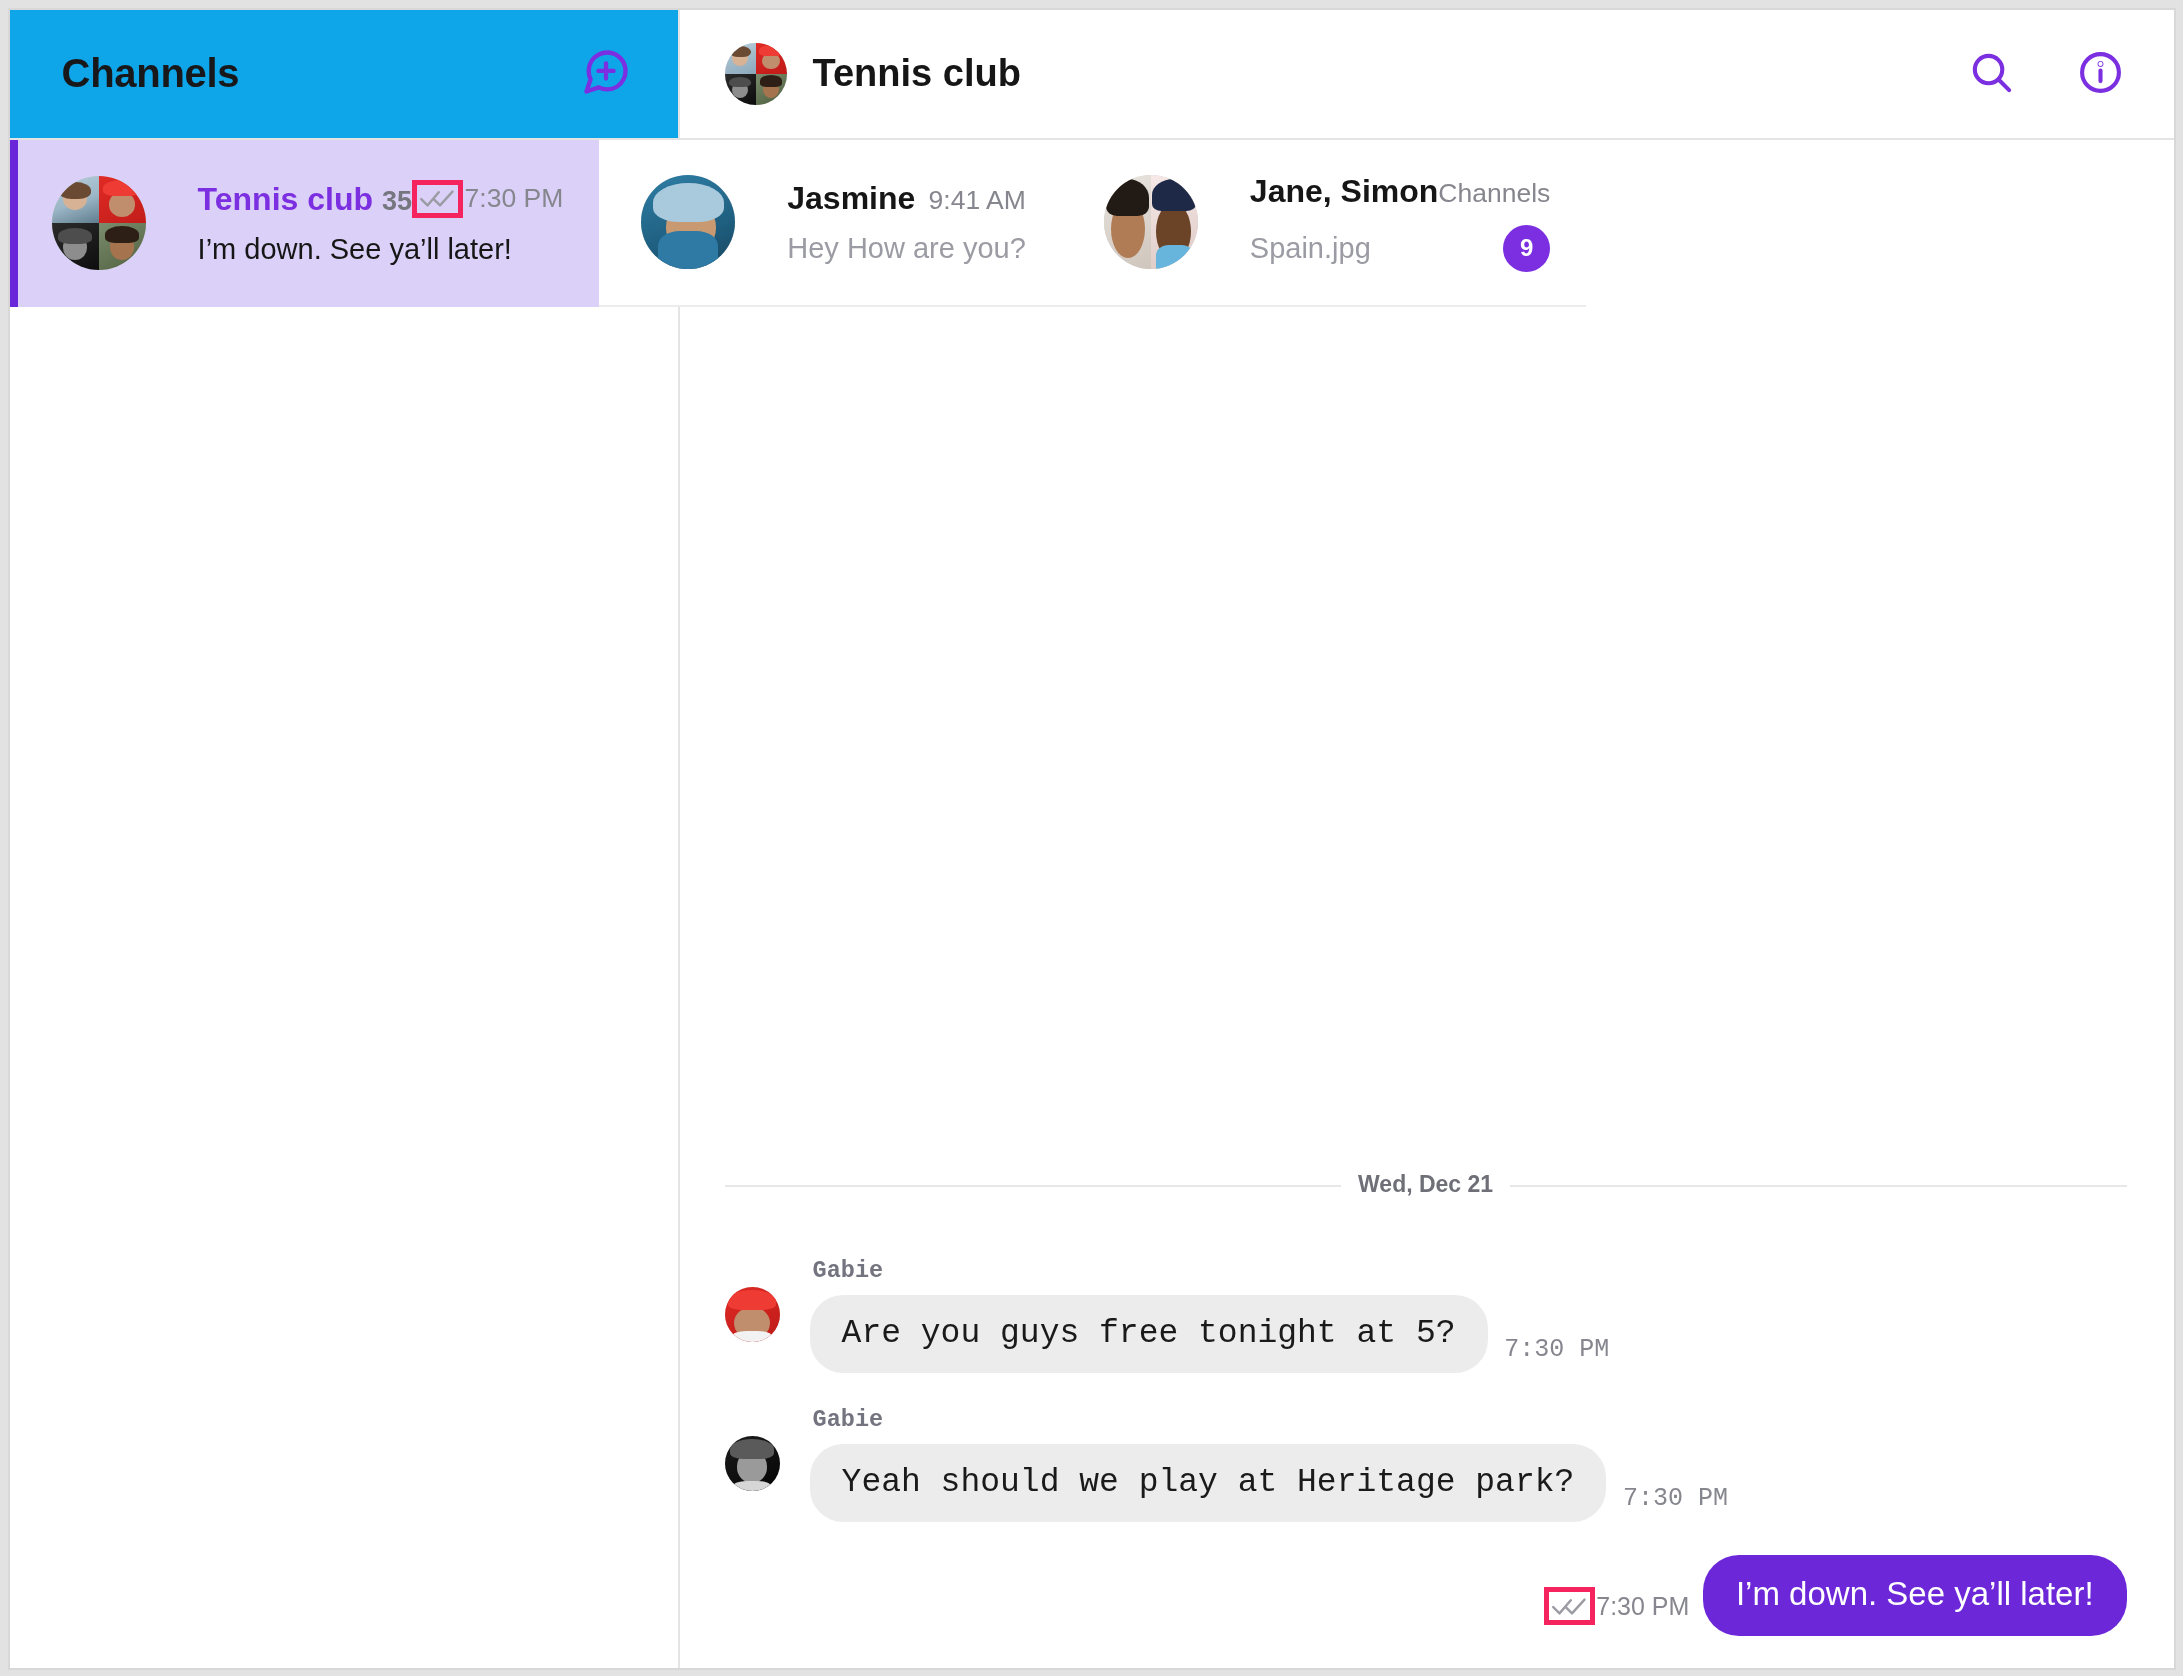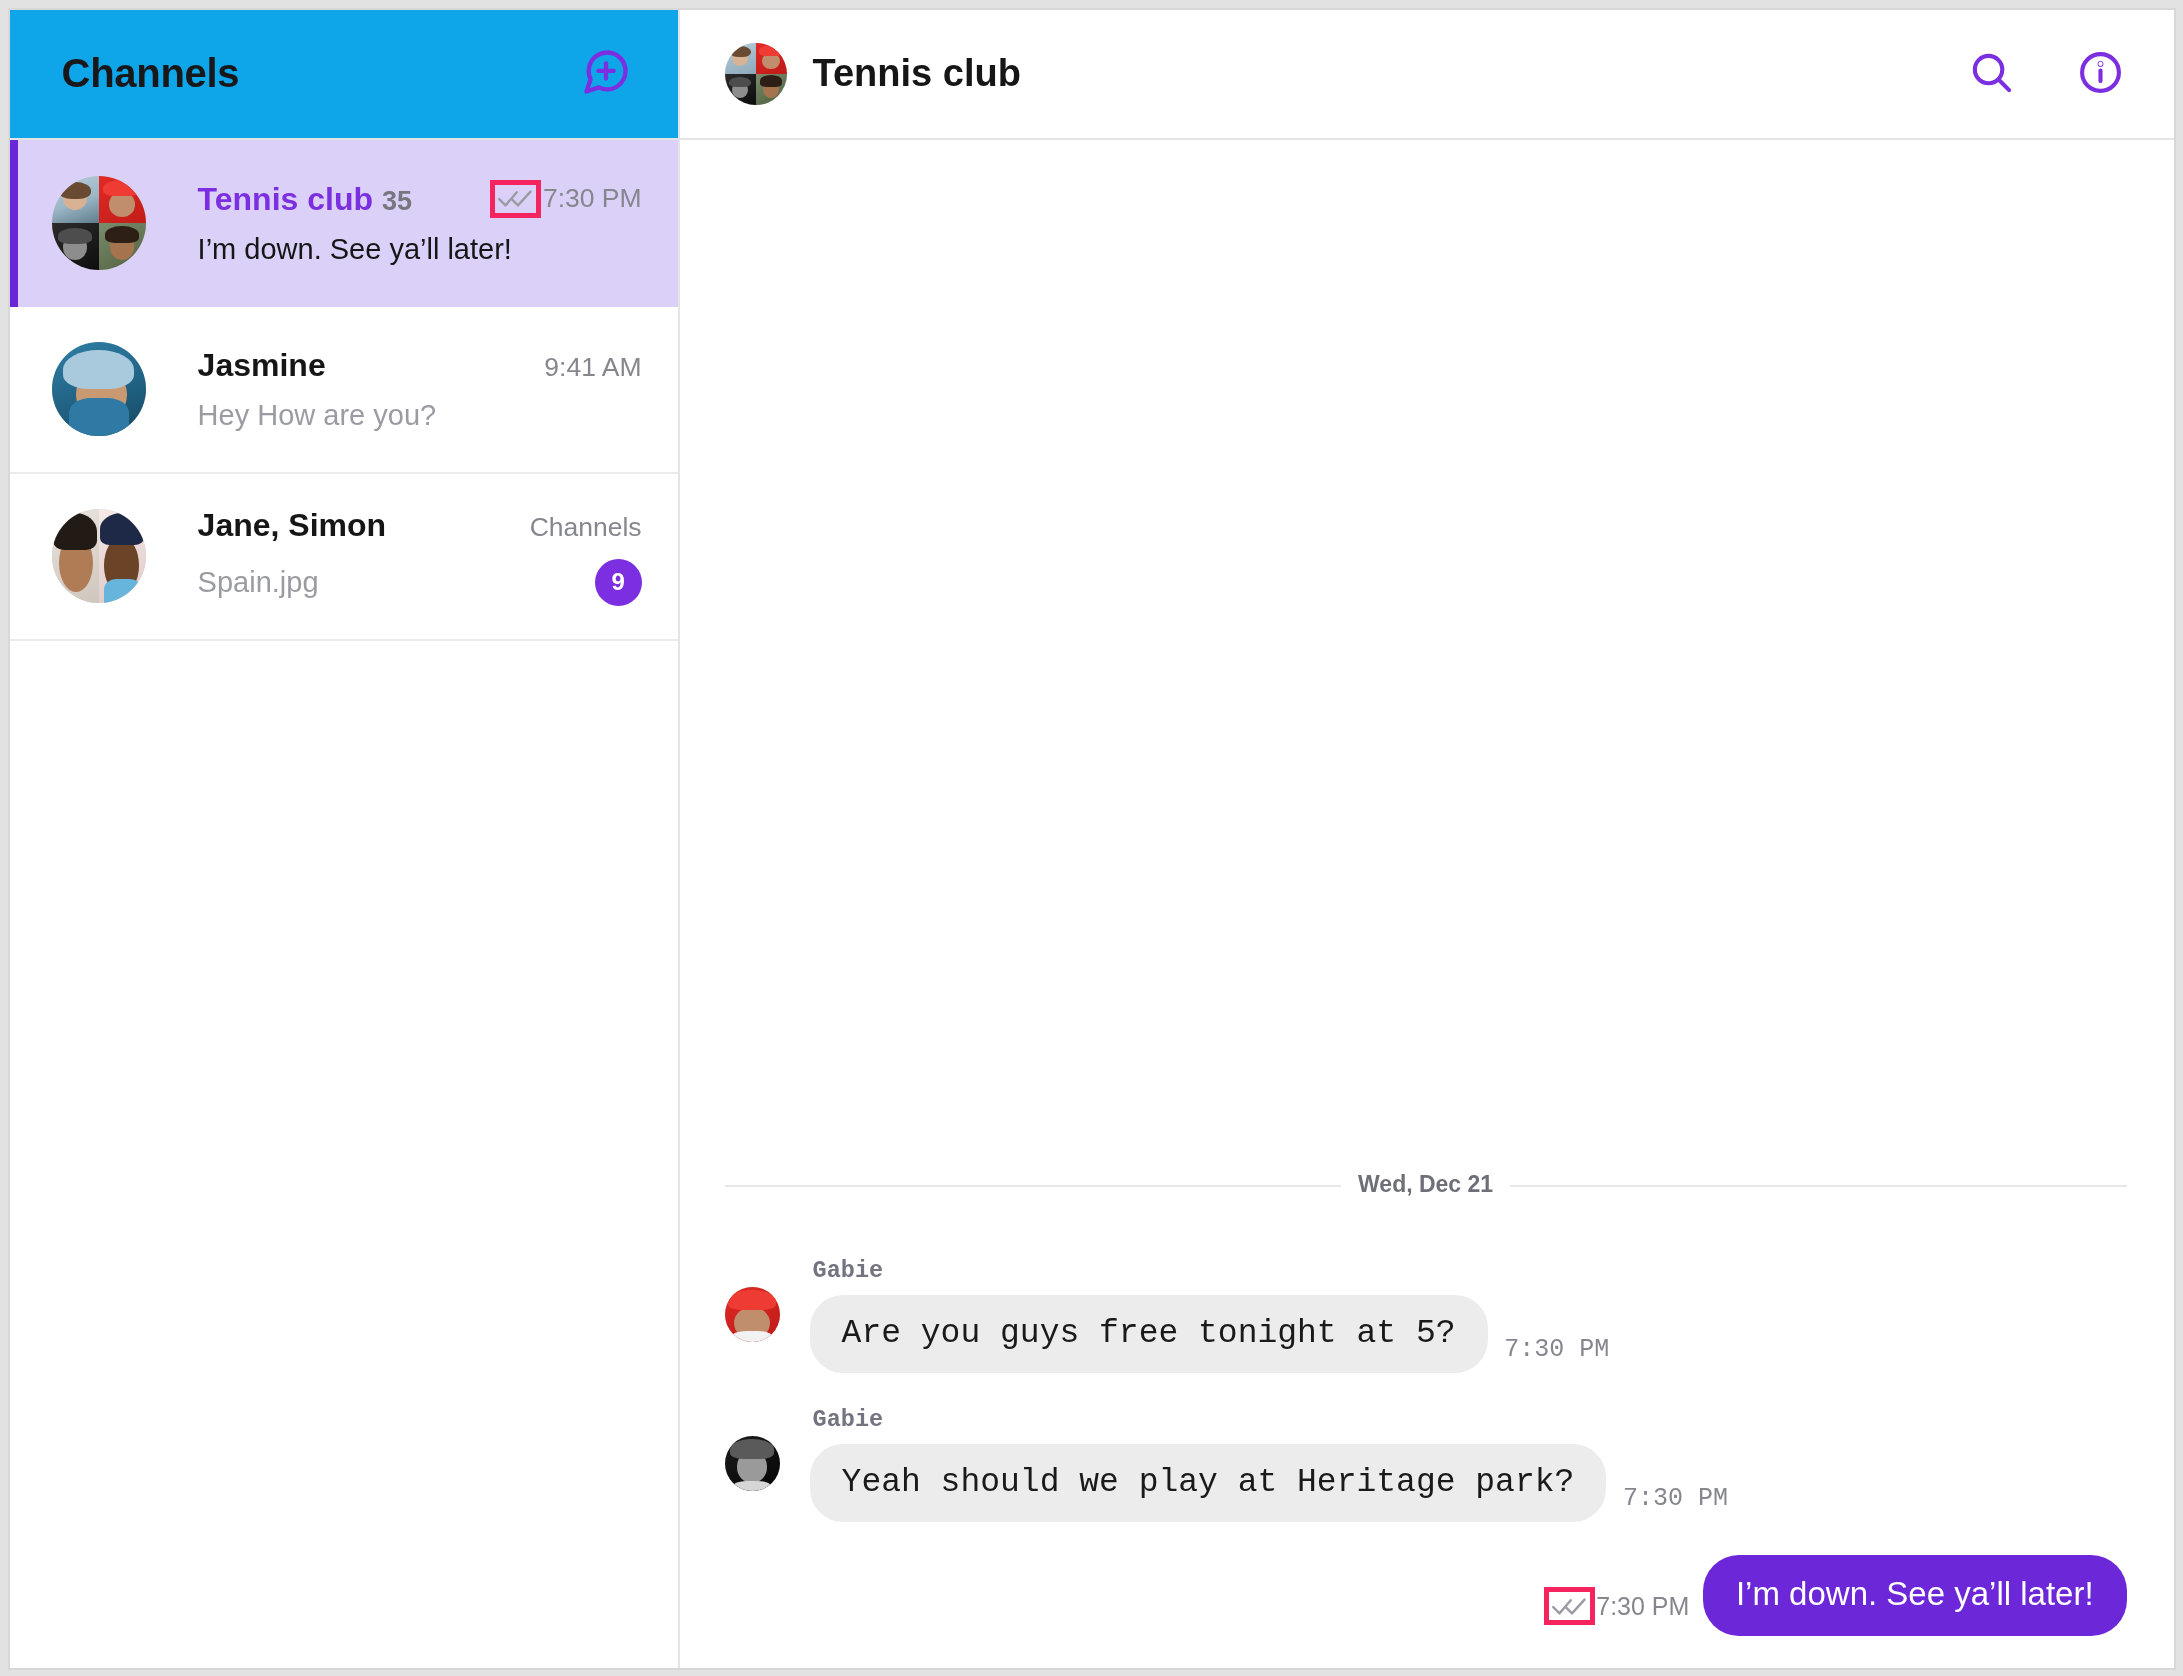--- a/index.html
+++ b/index.html
@@ -45,21 +45,21 @@
     color: #18181b;
     letter-spacing: -0.3px;
   }
   .new-chat-btn {
     width: 56px; height: 56px;
     display: flex; align-items: center; justify-content: center;
     cursor: pointer;
     background: none; border: none;
   }
 
-  .chan-list { display: flex; flex-direction: column; }
+  .chan-list { display: flex; flex-direction: row; }
   .chan-item {
     position: relative;
     height: 167px;
     display: flex;
     align-items: center;
     padding: 0 36px 0 42px;
     border-bottom: 2.3px solid #ececec;
     background: #ffffff;
     cursor: pointer;
   }

